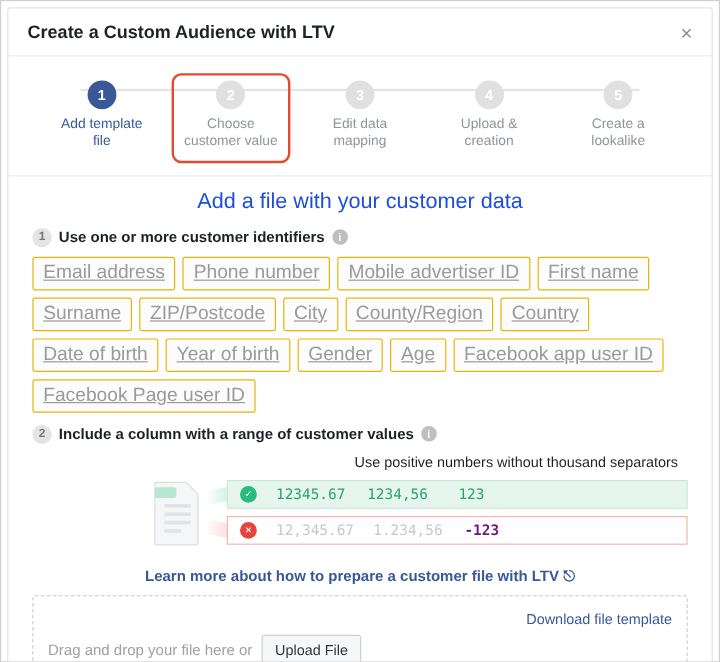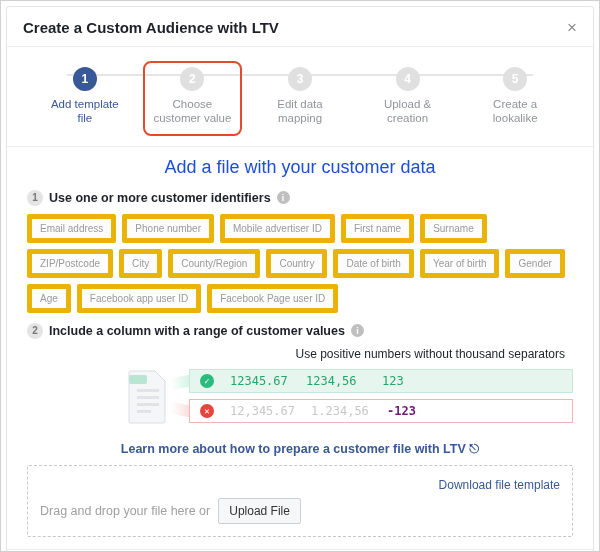--- a/index.html
+++ b/index.html
@@ -25,21 +25,21 @@
 
   .content { padding:6px 20px 12px; }
   .main-head { text-align:center; font-size:18px; color:#1d4ed8; font-weight:400; margin:4px 0 12px; }
 
   .subhead { display:flex; align-items:center; gap:6px; margin:10px 0 8px; }
   .subnum { width:16px; height:16px; border-radius:50%; background:#e4e4e4; color:#777; font-size:10px; font-weight:600; display:flex; align-items:center; justify-content:center; }
   .subtitle { font-weight:700; font-size:12.5px; color:#1d2129; }
   .info { width:13px; height:13px; border-radius:50%; background:#bfbfbf; color:#fff; font-size:9px; display:flex; align-items:center; justify-content:center; font-weight:700; }
 
   .tags { display:flex; flex-wrap:wrap; gap:6px; }
-  .tag { border:5px solid #eab308; background:#fcfcfc; color:#9a9a9a; font-size:10px; padding:4px 8px; border-radius:2px; }
+  .tag { border:1px solid #eab308; background:#fcfcfc; color:#9a9a9a; font-size:16px; padding:4px 8px; border-radius:2px;text-decoration:underline; }
 
   .hint-right { text-align:right; font-size:12px; color:#1d2129; margin:8px 8px 6px 0; padding-left:200px; }
 
   .illus { display:flex; align-items:center; gap:0; padding-left:100px; }
   .file-ic { width:44px; height:58px; position:relative; }
   .file-ic svg { display:block; }
   .rows { flex:1; margin-left:18px; }
   .row { display:flex; align-items:center; gap:16px; padding:4px 10px; border:1px solid transparent; font-family: Menlo, monospace; font-size:12px; position:relative; }
   .row .mark { width:14px; height:14px; border-radius:50%; display:flex; align-items:center; justify-content:center; color:#fff; font-size:9px; font-weight:700; }
   .row.good { background:#e6f6ef; border-color:#c8e9d9; color:#29a36a; }

